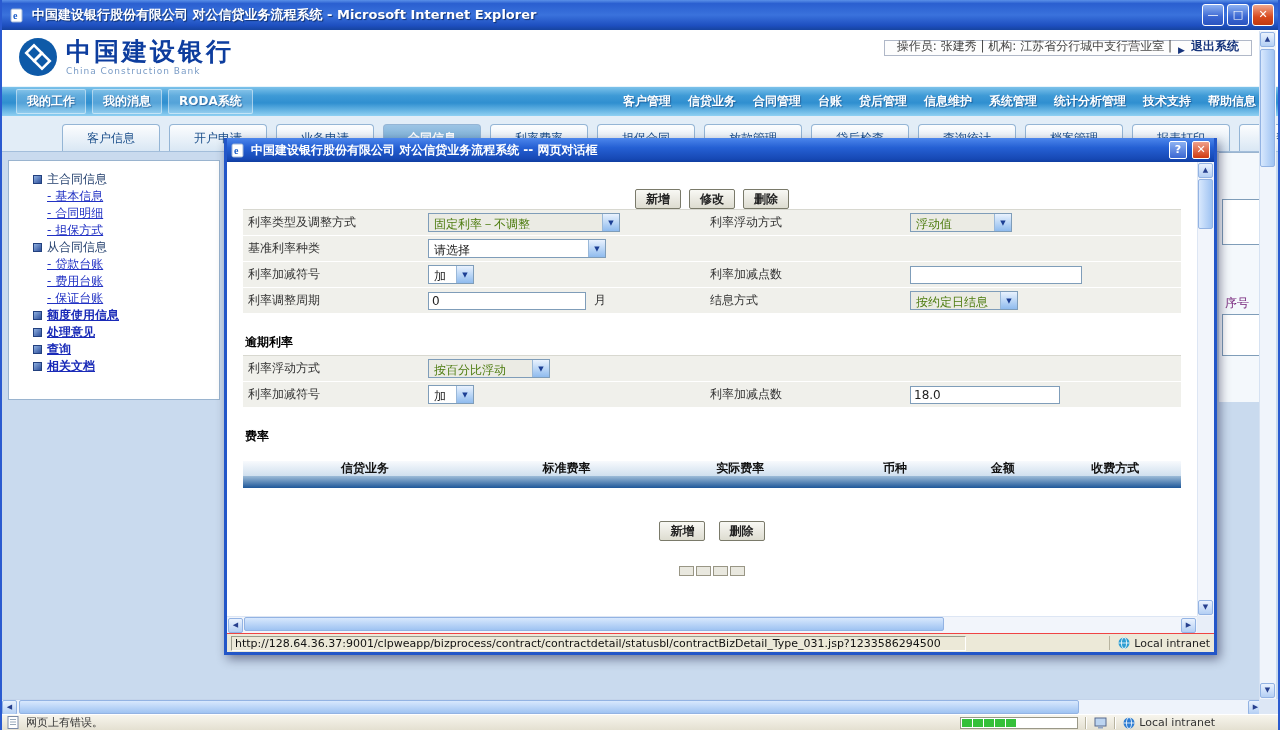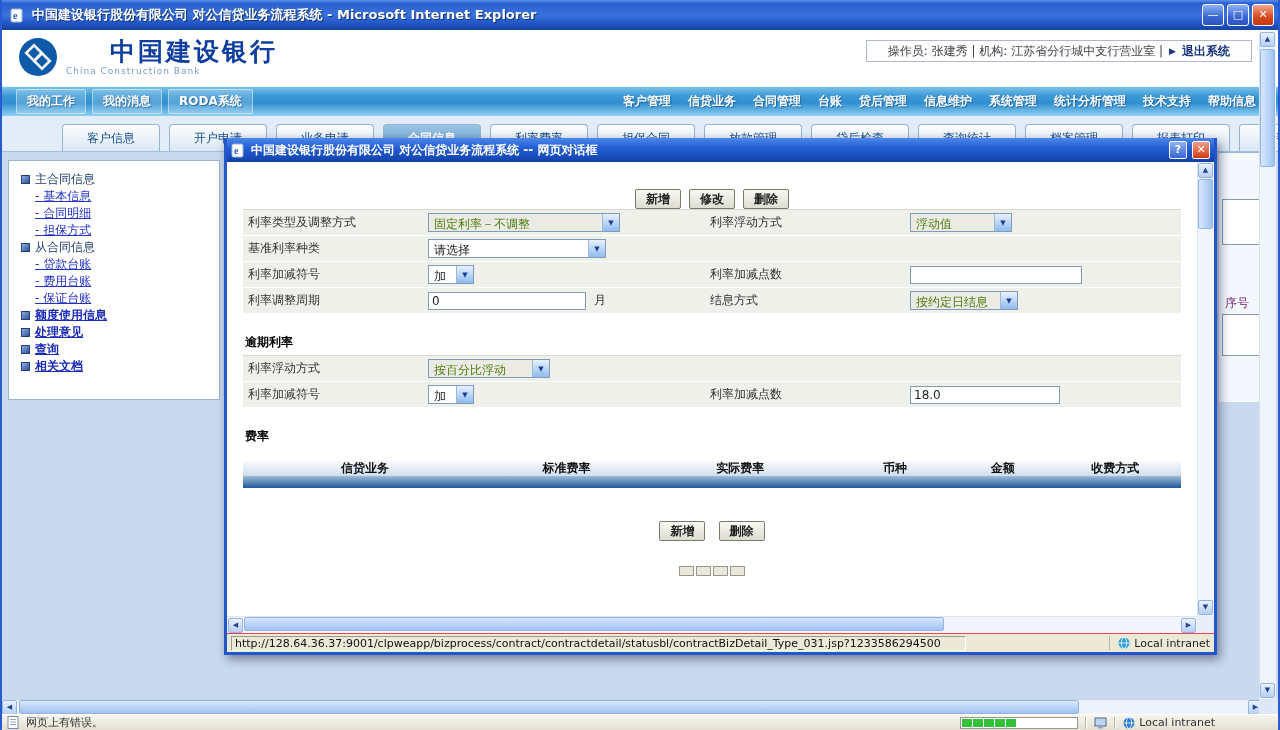--- a/index.html
+++ b/index.html
@@ -19,24 +19,24 @@
   .winbtns { display:flex; gap:3px; }
   .winbtn { width:22px; height:22px; border:1px solid #fff; border-radius:3px; color:#fff; font-size:11px; line-height:20px; text-align:center;
     background:linear-gradient(#8db2f2,#3a66d2 60%,#2a54c0); }
   .winbtn.close { background:linear-gradient(#f2a88e,#d8491e 60%,#c03a10); }
   .pageicon { width:15px; height:15px; flex:0 0 15px; }
 
   
   .bankheader { position:absolute; left:0; top:30px; width:1280px; height:56px; background:#fff; }
   .logo-wrap { position:absolute; left:16px; top:7px; display:flex; align-items:center; gap:8px; }
   .bank-names { display:flex; flex-direction:column; }
-  .bank-cn { font-size:25px; font-weight:bold; color:#0d3d9e; letter-spacing:3px; line-height:28px;margin-left:44px; }
+  .bank-cn { font-size:25px; font-weight:bold; color:#0d3d9e; letter-spacing:3px; line-height:28px; }
   .bank-en { font-size:9px; color:#7a9cc6; letter-spacing:1px; }
-  .userbox { position:absolute; right:30px; top:10px; height:22px; border:1px solid #b0b8c8; background:#fdfdfd;
-    display:flex; align-items:center; gap:6px; padding:0 21px; font-size:12px; color:#444; }
+  .userbox { position:absolute; right:30px; top:10px; height:16px; border:1px solid #b0b8c8; background:#fdfdfd;
+    display:flex; align-items:flex-end; gap:6px; padding:0 12px; font-size:12px; color:#444; }
   .logout-link { color:#16347c; font-weight:bold; }
   .tri { font-size:9px; color:#16347c; }
 
   
   .menubar { position:absolute; left:0; top:86px; width:1280px; height:30px;
     background:linear-gradient(180deg,#7cc2ea 0%,#3e9ad6 30%,#2f8fd0 55%,#8fd0f2 100%);
     border-top:1px solid #e8f4fc; display:flex; align-items:center; padding:0 14px; }
   .menu-left { display:flex; align-items:center; }
   .menu-left .mi { color:#fff; font-weight:bold; font-size:12px; padding:3px 10px; text-shadow:1px 1px 1px rgba(10,60,120,.6);
     background:rgba(255,255,255,.18); border:1px solid rgba(255,255,255,.45); border-radius:2px; margin-right:6px; }
@@ -47,21 +47,21 @@
   .tabstrip { position:absolute; left:0; top:116px; width:1280px; height:36px; background:#e2edf7;
     border-bottom:1px solid #a3bedb; display:flex; align-items:flex-end; gap:9px; padding-left:60px; overflow:hidden; }
   .tab { height:27px; min-width:98px; padding:0 12px; display:flex; align-items:center; justify-content:center;
     font-size:12px; color:#1a4e8a; background:linear-gradient(#fcfdfe,#d9e7f4);
     border:1px solid #94b5d5; border-bottom:none; border-radius:4px 4px 0 0; white-space:nowrap; }
   .tab.active { background:linear-gradient(#9cc4e4,#649fce); color:#fff; font-weight:bold; }
 
   
   .sidebar { position:absolute; left:6px; top:160px; width:212px; height:240px; background:#fff;
     border:1px solid #9ab4cf; padding:10px 4px 0 12px; overflow:hidden; }
-  .tree-row { display:flex; align-items:center; gap:5px; line-height:17px; height:17px; font-size:12px; white-space:nowrap; }
+  .tree-row { display:flex; align-items:center; gap:5px; line-height:17px; height:17px; font-size:12px; white-space:nowrap;margin-left:12px; }
   .node-ico { width:9px; height:9px; flex:0 0 9px; background:linear-gradient(135deg,#8fb0e0,#2d4f9a); border:1px solid #22407e; }
   .tree-row.child { padding-left:14px; }
   .tree-row.group .lbl { color:#24406e; }
   .tree-row.child .lbl { color:#2232c4; text-decoration:underline; }
   .tree-row.link  .lbl { color:#1a2bb8; font-weight:bold; text-decoration:underline; }
 
   
   .right-frag { position:absolute; left:1217px; top:152px; width:45px; height:250px; background:#f4f8fc; border-top:1px solid #9ab4cf; overflow:hidden; }
   .frag-box { margin:46px 3px 0 3px; height:46px; border:1px solid #7f9db9; background:#fff; }
   .frag-label { margin:50px 0 2px 6px; font-size:12px; color:#701a75; white-space:nowrap; }

